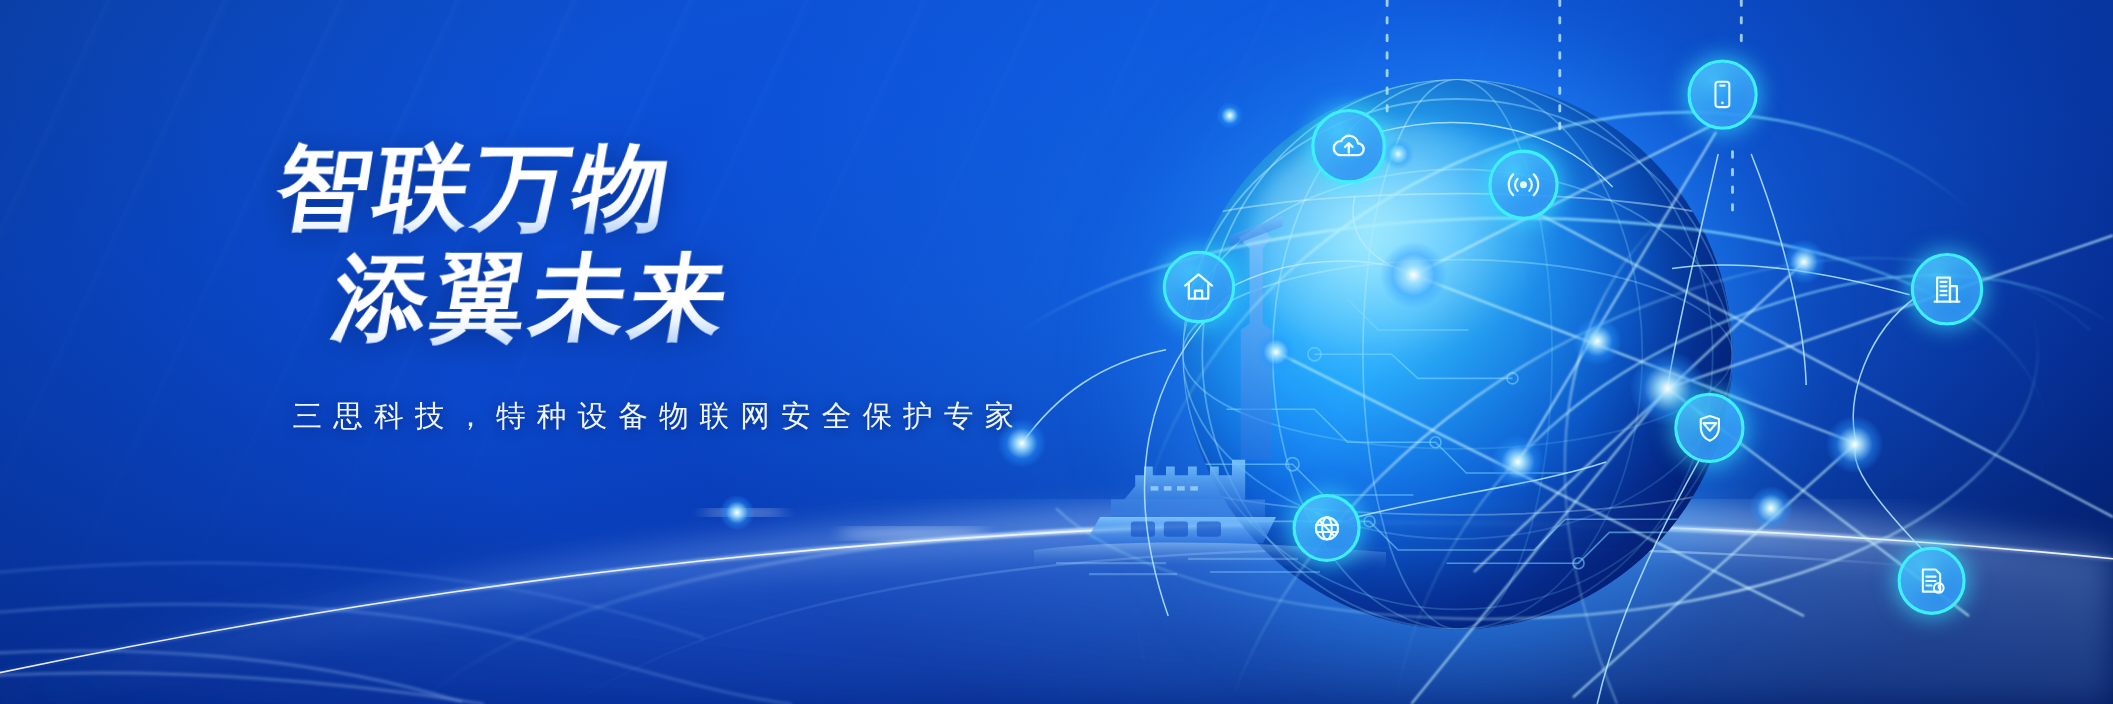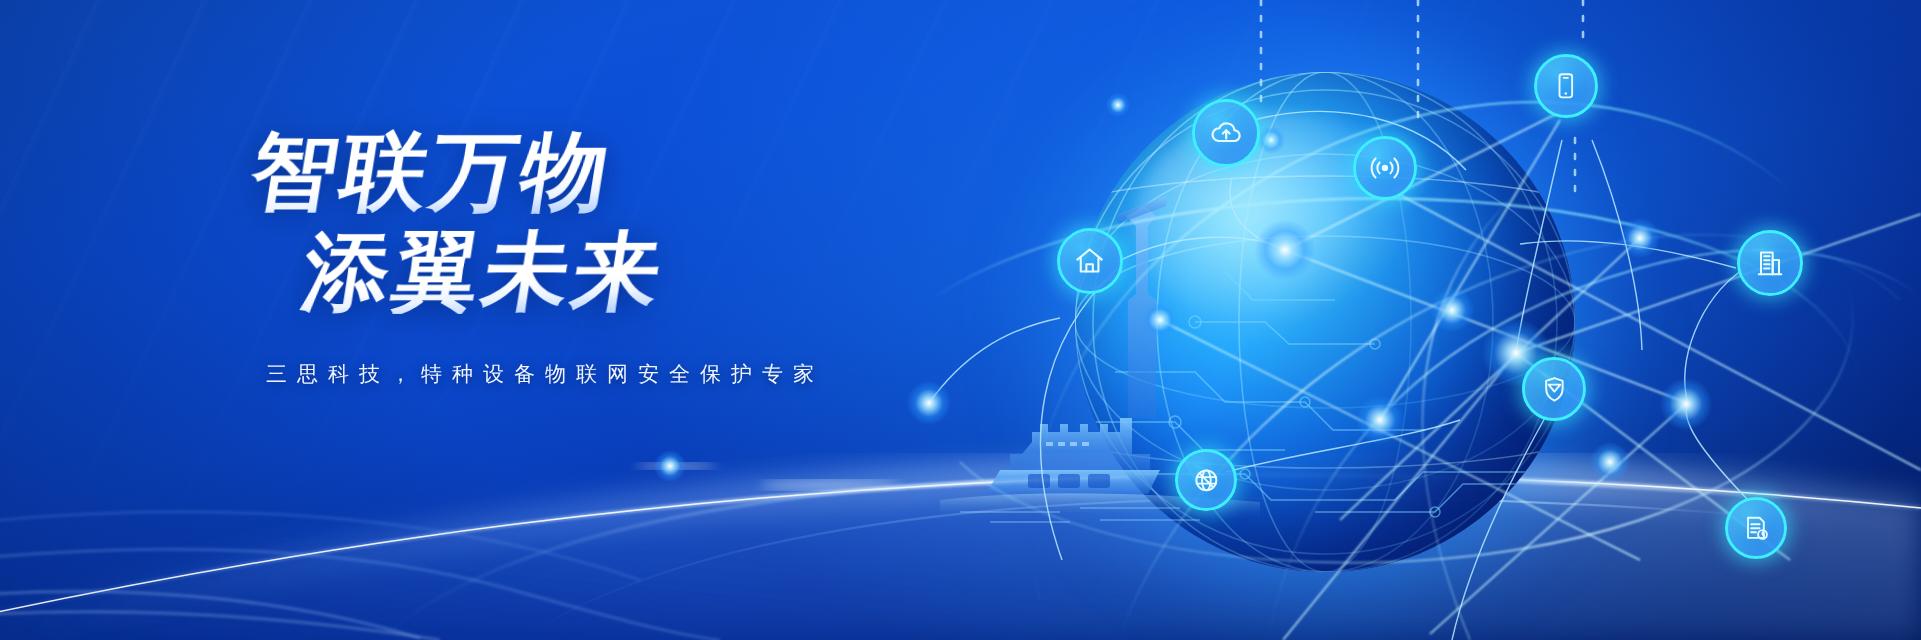--- a/index.html
+++ b/index.html
@@ -40,21 +40,21 @@
     background:linear-gradient(177deg,#ffffff 0%,#ffffff 52%,#eaf3ff 66%,#b9d4ff 80%,#ffffff 100%);
     -webkit-background-clip:text;background-clip:text;
     -webkit-text-fill-color:transparent;
     filter:drop-shadow(0 5px 16px rgba(0,24,90,.55));
     font-family:"DejaVu Sans","Liberation Sans",sans-serif;
   }
   .headline.l2{margin-top:14px;margin-left:52px;}
 
   .subtitle{
     margin-top:46px;margin-left:14px;
-    font-size:21px;letter-spacing:10px;color:#eef5ff;font-weight:400;
+    font-size:27px;letter-spacing:10px;color:#eef5ff;font-weight:400;
     white-space:nowrap;
     text-shadow:0 2px 10px rgba(0,20,80,.6);
     font-family:"DejaVu Sans","Liberation Sans",sans-serif;
   }
 
   
   .globe-wrap{position:absolute;left:1075px;top:72px;width:500px;height:500px;z-index:10;}
   .globe{
     position:absolute;inset:0;border-radius:50%;
     background:

